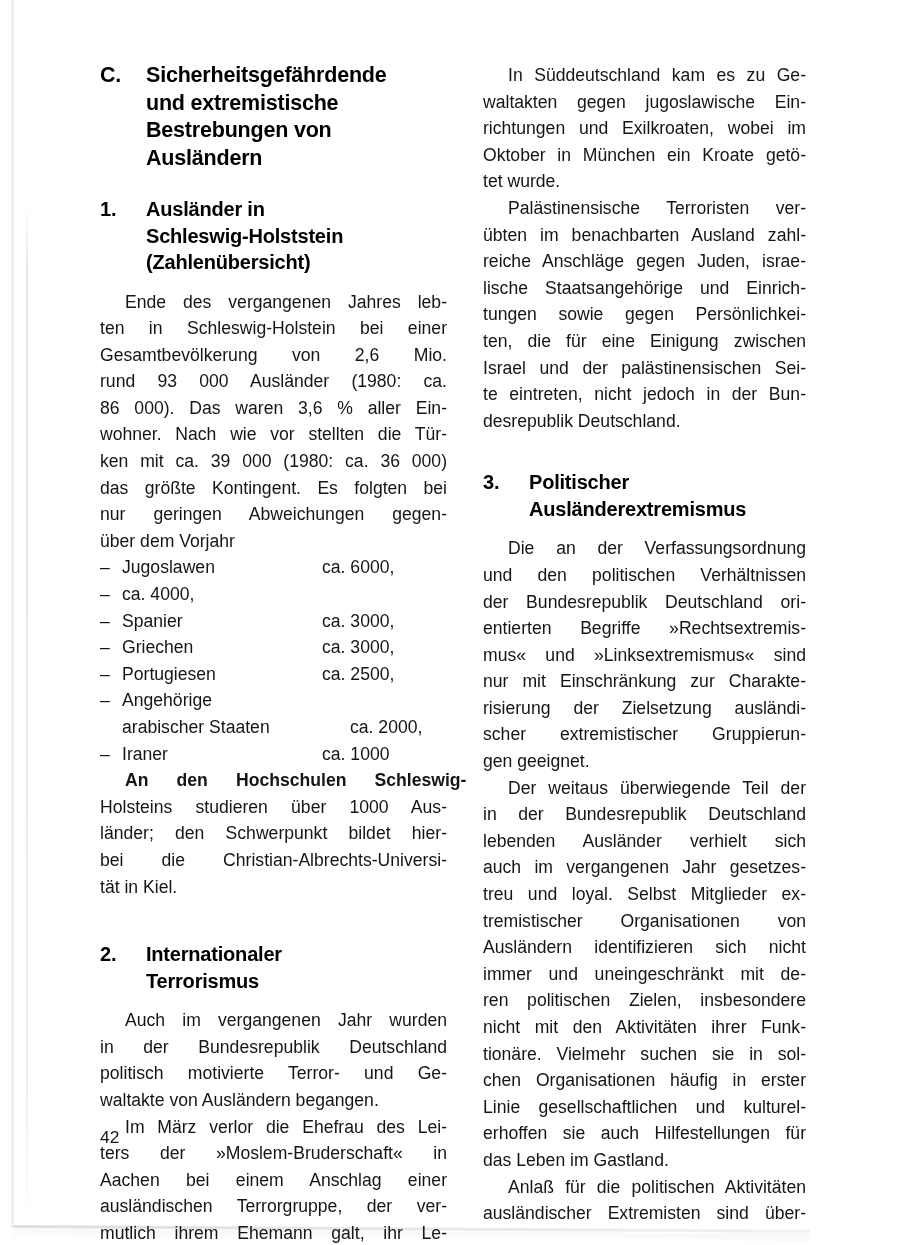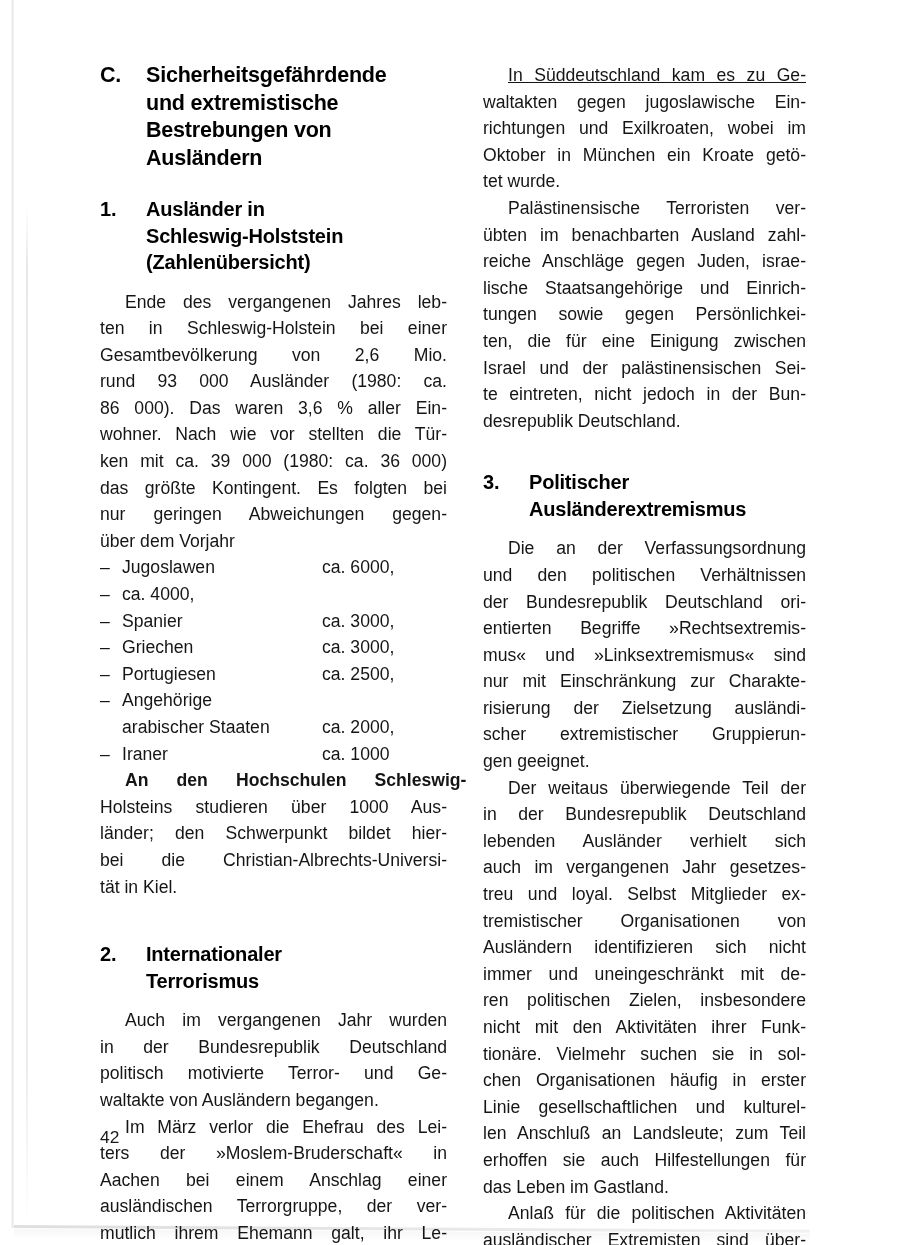--- a/index.html
+++ b/index.html
@@ -135,21 +135,21 @@
     flex: 0 0 22px;
   }
   ul.nat-list li .nat-label {
     flex: 0 0 200px;
   }
   ul.nat-list li .nat-value {
     flex: 1 1 auto;
   }
   ul.nat-list li.two-line { display: block; }
   ul.nat-list li.two-line .row1 { display: flex; }
-  ul.nat-list li.two-line .row2 { display: flex; }
+  ul.nat-list li.two-line .row2 { display: flex; gap: 28px; }
   ul.nat-list li.two-line .row2 .nat-label { margin-left: 22px; flex: 0 0 200px; }
 
   
   .folio {
     position: absolute;
     left: 100px;
     top: 1127px;
     font-size: 17.4px;
     line-height: 20px;
     color: #1a1a1a;
@@ -272,21 +272,21 @@
         <span class="ln" style="white-space: pre; display: block; word-spacing: 19.6042px;">ausländischen Terrorgruppe, der ver-</span>
         <span class="ln" style="white-space: pre; display: block; word-spacing: 13.8562px;">mutlich ihrem Ehemann galt, ihr Le-</span>
 
       </div>
 
     </div>
 
     <div class="col col-right">
 
       <div class="lines">
-        <span class="ln" style="text-indent: 25px; white-space: pre; display: block; word-spacing: 6.59063px; text-decoration: underline;">In Süddeutschland kam es zu Ge-</span>
+        <span class="ln" style="text-indent: 25px; white-space: pre; display: block; word-spacing: 6.59063px;">In Süddeutschland kam es zu Ge-</span>
         <span class="ln" style="white-space: pre; display: block; word-spacing: 14.7552px;">waltakten gegen jugoslawische Ein-</span>
         <span class="ln" style="white-space: pre; display: block; word-spacing: 8.86719px;">richtungen und Exilkroaten, wobei im</span>
         <span class="ln" style="white-space: pre; display: block; word-spacing: 6.89687px;">Oktober in München ein Kroate getö-</span>
         <span class="ln">tet wurde.</span>
       </div>
 
       <div class="lines">
         <span class="ln" style="text-indent: 25px; white-space: pre; display: block; word-spacing: 21.5469px;">Palästinensische Terroristen ver-</span>
         <span class="ln" style="white-space: pre; display: block; word-spacing: 8.125px;">übten im benachbarten Ausland zahl-</span>
         <span class="ln" style="white-space: pre; display: block; word-spacing: 7.14844px;">reiche Anschläge gegen Juden, israe-</span>
@@ -326,21 +326,20 @@
         <span class="ln" style="white-space: pre; display: block; word-spacing: 8.375px;">auch im vergangenen Jahr gesetzes-</span>
         <span class="ln" style="white-space: pre; display: block; word-spacing: 9.64062px;">treu und loyal. Selbst Mitglieder ex-</span>
         <span class="ln" style="white-space: pre; display: block; word-spacing: 32.9062px; text-align: right;">tremistischer Organisationen von</span>
         <span class="ln" style="white-space: pre; display: block; word-spacing: 17.3646px;">Ausländern identifizieren sich nicht</span>
         <span class="ln" style="white-space: pre; display: block; word-spacing: 11.8086px;">immer und uneingeschränkt mit de-</span>
         <span class="ln" style="white-space: pre; display: block; word-spacing: 13.776px;">ren politischen Zielen, insbesondere</span>
         <span class="ln" style="white-space: pre; display: block; word-spacing: 9.64375px;">nicht mit den Aktivitäten ihrer Funk-</span>
         <span class="ln" style="white-space: pre; display: block; word-spacing: 9.9px;">tionäre. Vielmehr suchen sie in sol-</span>
         <span class="ln" style="white-space: pre; display: block; word-spacing: 9.83984px;">chen Organisationen häufig in erster</span>
         <span class="ln" style="white-space: pre; display: block; word-spacing: 13.4479px;">Linie gesellschaftlichen und kulturel-</span>
-        <span class="ln" style="white-space: pre; display: block; word-spacing: 6.56875px;">len Anschluß an Landsleute; zum Teil</span>
         <span class="ln" style="white-space: pre; display: block; word-spacing: 10.6562px;">erhoffen sie auch Hilfestellungen für</span>
         <span class="ln">das Leben im Gastland.</span>
       </div>
 
       <div class="lines">
         <span class="ln" style="text-indent: 25px; white-space: pre; display: block; word-spacing: 6.28516px;">Anlaß für die politischen Aktivitäten</span>
         <span class="ln" style="white-space: pre; display: block; word-spacing: 11.1771px;">ausländischer Extremisten sind über-</span>
 
       </div>
 

